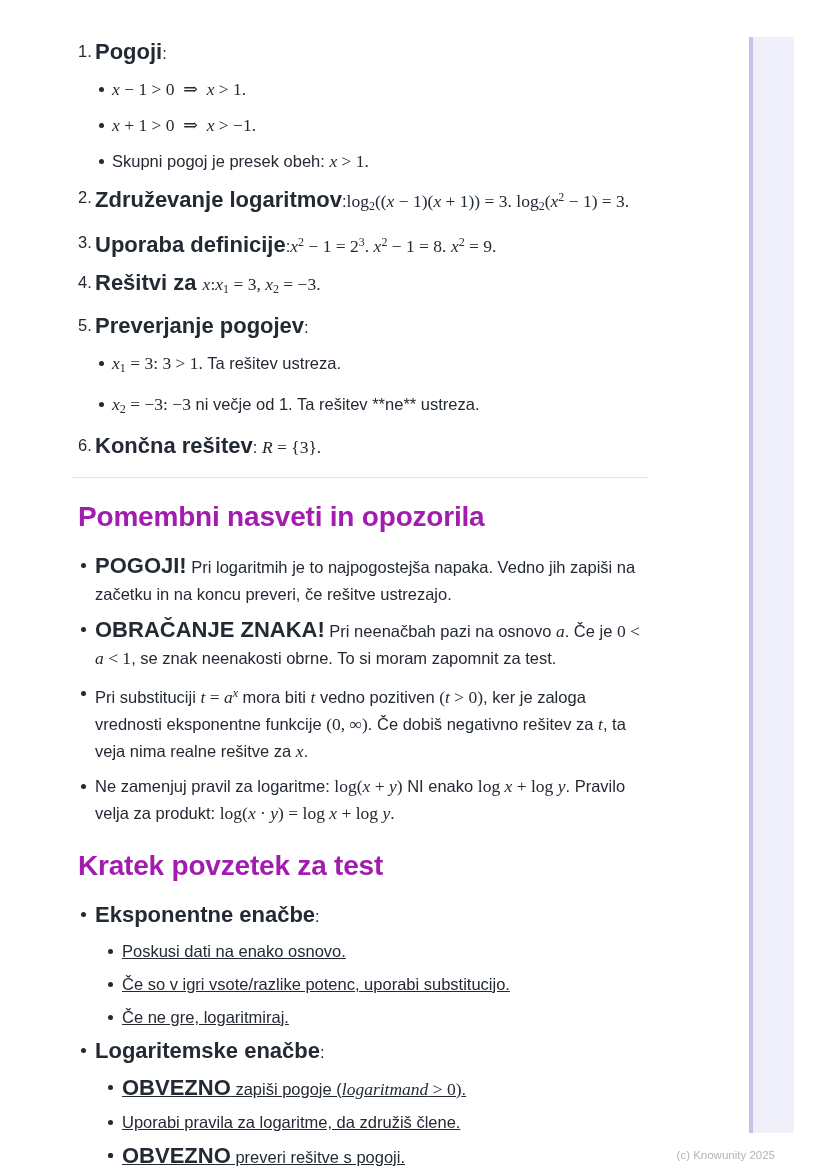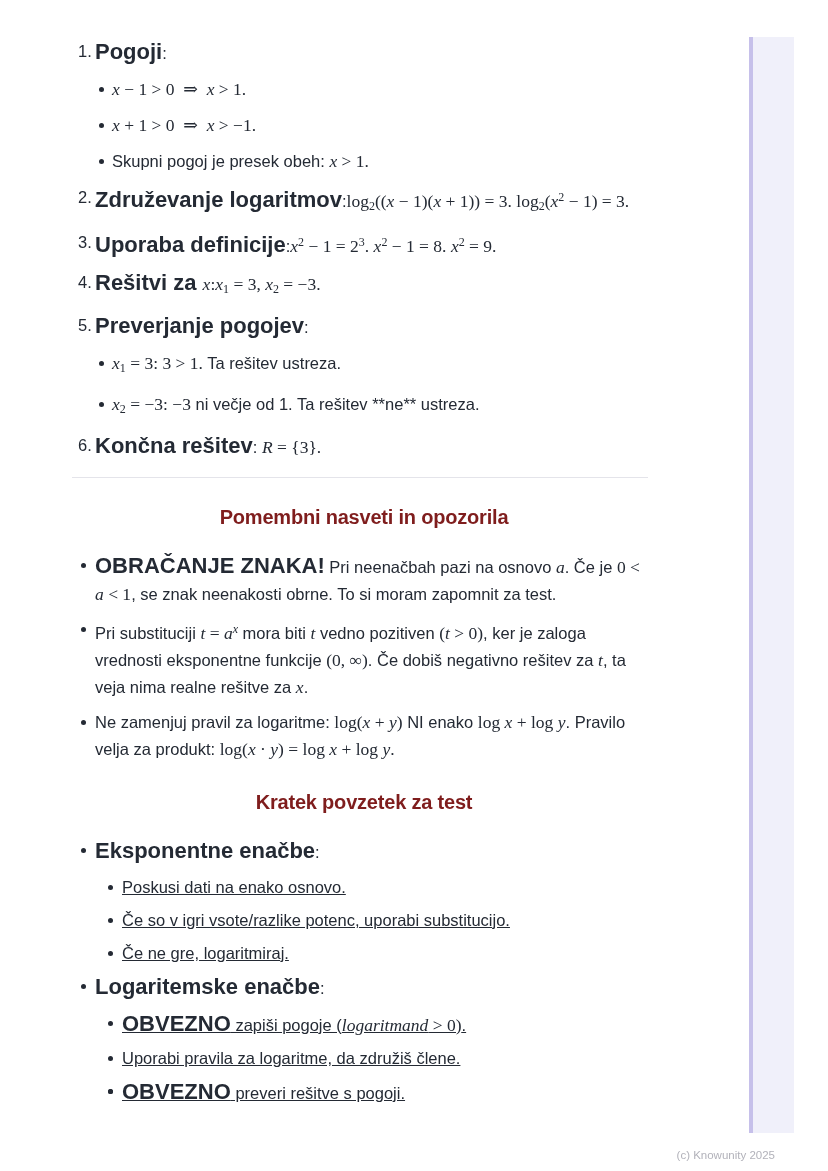--- a/index.html
+++ b/index.html
@@ -12,21 +12,21 @@
   .b-ol{position:relative;padding-left:17px;margin:0 0 9px 0;font-size:16.5px;line-height:27px;}
   .ol-num{position:absolute;left:0;top:0;}
   .b-ul0{position:relative;padding-left:17px;margin:0 0 8px 0;font-size:16.5px;line-height:27px;}
   .b-ul1{position:relative;padding-left:34px;margin:4px 0 9px 0;font-size:16.5px;line-height:27px;}
   .b-ul2{position:relative;padding-left:44px;margin:0 0 6px 0;font-size:16.5px;line-height:27px;text-decoration:underline;}
   .dot{position:absolute;width:5px;height:5px;border-radius:50%;background:#242a34;top:11px;}
   .b-ul0 .dot{left:3px;}
   .b-ul1 .dot{left:21px;}
   .b-ul2 .dot{left:30px;}
   .body{white-space:pre-wrap;}
-  .b-h2{font-size:20px;line-height:30px;font-weight:700;color:#7f1d1d;margin:24px 0 20px 0;letter-spacing:-0.2px;text-align:center;}
+  .b-h2{font-size:28px;line-height:30px;font-weight:700;color:#a21caf;margin:24px 0 20px 0;letter-spacing:-0.2px;}
   .b-hr{border:none;border-top:1px solid #e4e4ea;margin:16px 0 0 -6px;width:576px;height:0;}
   
   .run-t{font-family:"Liberation Sans",sans-serif;font-size:16.5px;}
   .run-b{font-family:"Liberation Sans",sans-serif;font-size:22px;font-weight:700;}
   .run-r{font-family:"Liberation Serif","DejaVu Serif",serif;font-size:17.5px;}
   .run-m{font-family:"Liberation Serif","DejaVu Serif",serif;font-size:17.5px;font-style:italic;}
   .run-sub{font-family:"Liberation Serif","DejaVu Serif",serif;font-size:12px;vertical-align:-3px;}
   .run-sup{font-family:"Liberation Serif","DejaVu Serif",serif;font-size:12px;vertical-align:6px;}
   .run-supm{font-family:"Liberation Serif","DejaVu Serif",serif;font-size:12px;font-style:italic;vertical-align:6px;}
   
@@ -50,20 +50,21 @@
       <div class="b-ul1"><span class="dot"></span><span class="body"><span class="run-t">Skupni pogoj je presek obeh: </span><span class="run-m">x</span><span class="run-r"> &gt; 1.</span></span></div>
       <div class="b-ol"><span class="ol-num">2.</span><span class="body"><span class="run-b">Združevanje logaritmov</span><span class="run-t">:</span><span class="run-r">log</span><span class="run-sub">2</span><span class="run-r">((</span><span class="run-m">x</span><span class="run-r"> − 1)(</span><span class="run-m">x</span><span class="run-r"> + 1)) = 3. log</span><span class="run-sub">2</span><span class="run-r">(</span><span class="run-m">x</span><span class="run-sup">2</span><span class="run-r"> − 1) = 3.</span></span></div>
       <div class="b-ol"><span class="ol-num">3.</span><span class="body"><span class="run-b">Uporaba definicije</span><span class="run-t">:</span><span class="run-m">x</span><span class="run-sup">2</span><span class="run-r"> − 1 = 2</span><span class="run-sup">3</span><span class="run-r">. </span><span class="run-m">x</span><span class="run-sup">2</span><span class="run-r"> − 1 = 8. </span><span class="run-m">x</span><span class="run-sup">2</span><span class="run-r"> = 9.</span></span></div>
       <div class="b-ol"><span class="ol-num">4.</span><span class="body"><span class="run-b">Rešitvi za </span><span class="run-m">x</span><span class="run-r">:</span><span class="run-m">x</span><span class="run-sub">1</span><span class="run-r"> = 3, </span><span class="run-m">x</span><span class="run-sub">2</span><span class="run-r"> = −3.</span></span></div>
       <div class="b-ol"><span class="ol-num">5.</span><span class="body"><span class="run-b">Preverjanje pogojev</span><span class="run-t">:</span></span></div>
       <div class="b-ul1"><span class="dot"></span><span class="body"><span class="run-m">x</span><span class="run-sub">1</span><span class="run-r"> = 3: 3 &gt; 1.</span><span class="run-t"> Ta rešitev ustreza.</span></span></div>
       <div class="b-ul1"><span class="dot"></span><span class="body"><span class="run-m">x</span><span class="run-sub">2</span><span class="run-r"> = −3: −3</span><span class="run-t"> ni večje od 1. Ta rešitev **ne** ustreza.</span></span></div>
       <div class="b-ol"><span class="ol-num">6.</span><span class="body"><span class="run-b">Končna rešitev</span><span class="run-t">: </span><span class="run-m">R</span><span class="run-r"> = {3}.</span></span></div>
       <div class="b-hr"></div>
       <h2 class="b-h2">Pomembni nasveti in opozorila</h2>
+      <div class="b-ul0"><span class="dot"></span><span class="body"><span class="run-b">POGOJI!</span><span class="run-t"> Pri logaritmih je to najpogostejša napaka. Vedno jih zapiši na začetku in na koncu preveri, če rešitve ustrezajo.</span></span></div>
       <div class="b-ul0"><span class="dot"></span><span class="body"><span class="run-b">OBRAČANJE ZNAKA!</span><span class="run-t"> Pri neenačbah pazi na osnovo </span><span class="run-m">a</span><span class="run-t">. Če je </span><span class="run-r">0 &lt; </span><span class="run-m">a</span><span class="run-r"> &lt; 1</span><span class="run-t">, se znak neenakosti obrne. To si moram zapomnit za test.</span></span></div>
       <div class="b-ul0"><span class="dot"></span><span class="body"><span class="run-t">Pri substituciji </span><span class="run-m">t</span><span class="run-r"> = </span><span class="run-m">a</span><span class="run-supm">x</span><span class="run-t"> mora biti </span><span class="run-m">t</span><span class="run-t"> vedno pozitiven </span><span class="run-r">(</span><span class="run-m">t</span><span class="run-r"> &gt; 0)</span><span class="run-t">, ker je zaloga vrednosti eksponentne funkcije </span><span class="run-r">(0, ∞)</span><span class="run-t">. Če dobiš negativno rešitev za </span><span class="run-m">t</span><span class="run-t">, ta veja nima realne rešitve za </span><span class="run-m">x</span><span class="run-t">.</span></span></div>
       <div class="b-ul0"><span class="dot"></span><span class="body"><span class="run-t">Ne zamenjuj pravil za logaritme: </span><span class="run-r">log(</span><span class="run-m">x</span><span class="run-r"> + </span><span class="run-m">y</span><span class="run-r">)</span><span class="run-t"> NI enako </span><span class="run-r">log </span><span class="run-m">x</span><span class="run-r"> + log </span><span class="run-m">y</span><span class="run-t">. Pravilo velja za produkt: </span><span class="run-r">log(</span><span class="run-m">x</span><span class="run-r"> · </span><span class="run-m">y</span><span class="run-r">) = log </span><span class="run-m">x</span><span class="run-r"> + log </span><span class="run-m">y</span><span class="run-r">.</span></span></div>
       <h2 class="b-h2">Kratek povzetek za test</h2>
       <div class="b-ul0"><span class="dot"></span><span class="body"><span class="run-b">Eksponentne enačbe</span><span class="run-t">:</span></span></div>
       <div class="b-ul2"><span class="dot"></span><span class="body"><span class="run-t">Poskusi dati na enako osnovo.</span></span></div>
       <div class="b-ul2"><span class="dot"></span><span class="body"><span class="run-t">Če so v igri vsote/razlike potenc, uporabi substitucijo.</span></span></div>
       <div class="b-ul2"><span class="dot"></span><span class="body"><span class="run-t">Če ne gre, logaritmiraj.</span></span></div>
       <div class="b-ul0"><span class="dot"></span><span class="body"><span class="run-b">Logaritemske enačbe</span><span class="run-t">:</span></span></div>
       <div class="b-ul2"><span class="dot"></span><span class="body"><span class="run-b">OBVEZNO</span><span class="run-t"> zapiši pogoje (</span><span class="run-m">logaritmand</span><span class="run-r"> &gt; 0)</span><span class="run-t">.</span></span></div>

